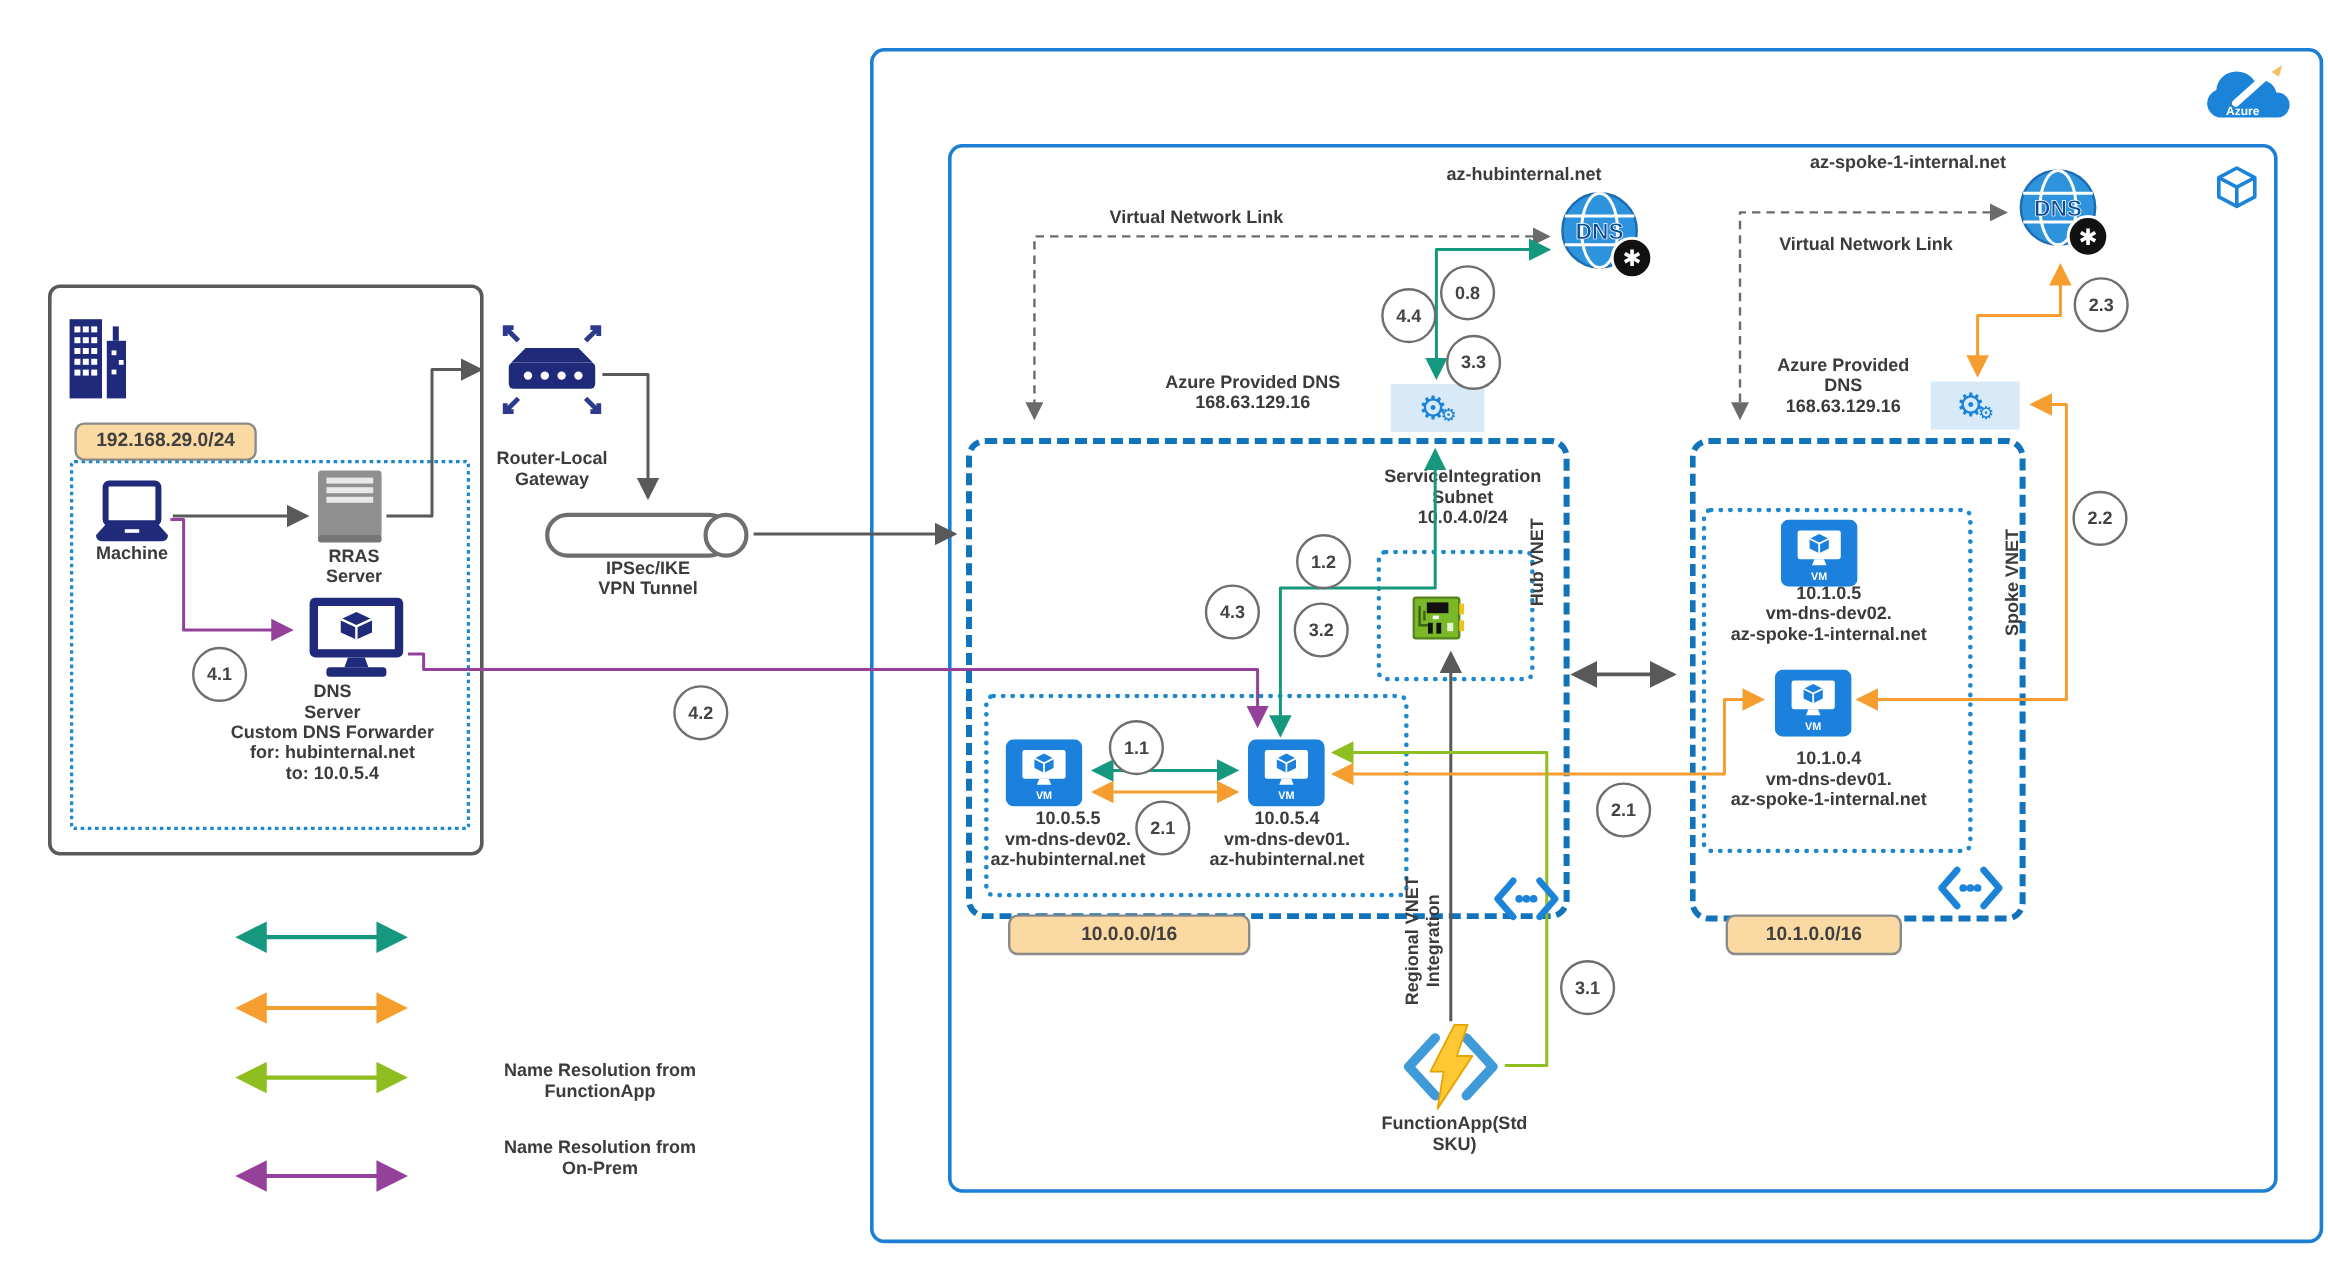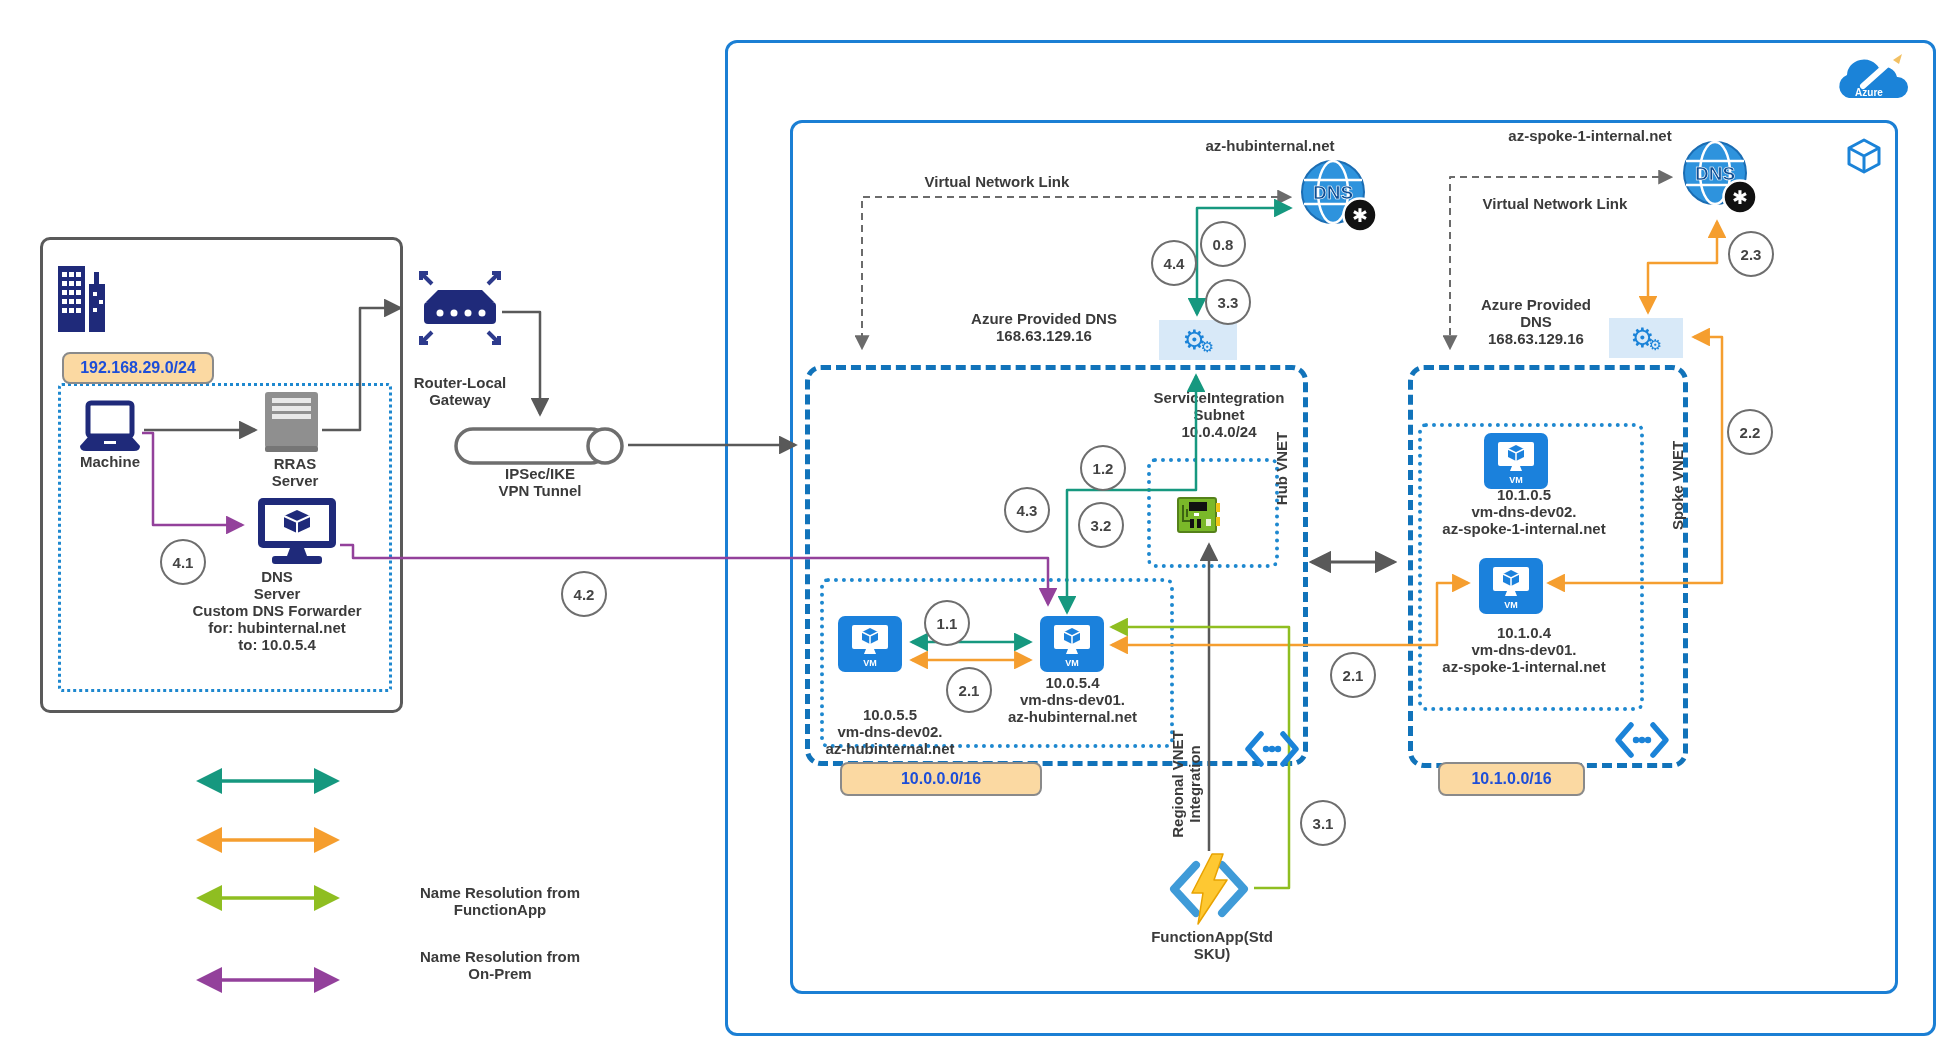--- a/index.html
+++ b/index.html
@@ -7,21 +7,21 @@
   .abs{position:absolute;}
   .lbl{font-weight:bold;color:#3b3b3b;font-size:15px;text-align:center;line-height:17px;}
   .lbl span{display:block;}
   .box{position:absolute;background:transparent;}
   .box-gray{border:3px solid #5a5a5a;border-radius:10px;}
   .box-blue{border:3px solid #1b7fd4;border-radius:12px;}
   .box-dash{border:5px dashed #1173ba;border-radius:16px;}
   .box-dot3{border:3px dotted #1e88cf;border-radius:4px;}
   .box-dot4{border:4px dotted #1e88cf;border-radius:8px;}
   .badge{position:absolute;background:#fbd9a2;border:2px solid #8a8a8a;border-radius:8px;
-         display:flex;align-items:center;justify-content:center;font-weight:bold;color:#1d4ed8;font-size:16px;}
+         display:flex;align-items:center;justify-content:center;font-weight:bold;color:#404040;font-size:16px;}
   .circ{position:absolute;width:42px;height:42px;border-radius:50%;border:2.5px solid #6e6e6e;background:#fff;
         color:#444;font-weight:bold;font-size:15px;display:flex;align-items:center;justify-content:center;z-index:4;}
   .vert{transform:rotate(-90deg);}
   .gearbox{position:absolute;background:#d8e9f8;display:flex;align-items:center;justify-content:center;z-index:3;}
   .gear-big{font-size:27px;color:#1b83d8;line-height:27px;}
   .gear-small{font-size:15px;color:#1b83d8;line-height:15px;margin-left:-6px;margin-top:12px;}
   svg.icon{position:absolute;z-index:3;}
   #wires{position:absolute;left:0;top:0;z-index:2;}
 </style>
 </head>
@@ -278,21 +278,21 @@
   </svg>
 
   <svg class="icon" style="left:838px;top:616px;" width="64" height="56" viewBox="0 0 64 56">
     <rect x="0" y="0" width="64" height="56" rx="7" fill="#1b81dc"></rect>
     <rect x="14" y="9" width="36" height="24" rx="2" fill="#fff"></rect>
     <path d="M32,12 l8,4 v8 l-8,4 l-8,-4 v-8z" fill="#1b81dc"></path>
     <path d="M24,16 l8,4 l8,-4 M32,20 v8" stroke="#fff" stroke-width="1.5" fill="none"></path>
     <path d="M28,33 h8 l2,5 h-12z" fill="#fff"></path>
     <text x="32" y="50" text-anchor="middle" font-size="9" font-weight="bold" fill="#fff">VM</text>
   </svg>
-  <div class="abs lbl" style="left:810px;top:706px;width:160px;text-align:center;">
+  <div class="abs lbl" style="left:810px;top:674px;width:160px;text-align:center;">
     <span>10.0.5.5</span>
       <span>vm-dns-dev02.</span>
       <span>az-hubinternal.net</span>
   </div>
 
   <svg class="icon" style="left:1040px;top:616px;" width="64" height="56" viewBox="0 0 64 56">
     <rect x="0" y="0" width="64" height="56" rx="7" fill="#1b81dc"></rect>
     <rect x="14" y="9" width="36" height="24" rx="2" fill="#fff"></rect>
     <path d="M32,12 l8,4 v8 l-8,4 l-8,-4 v-8z" fill="#1b81dc"></path>
     <path d="M24,16 l8,4 l8,-4 M32,20 v8" stroke="#fff" stroke-width="1.5" fill="none"></path>

